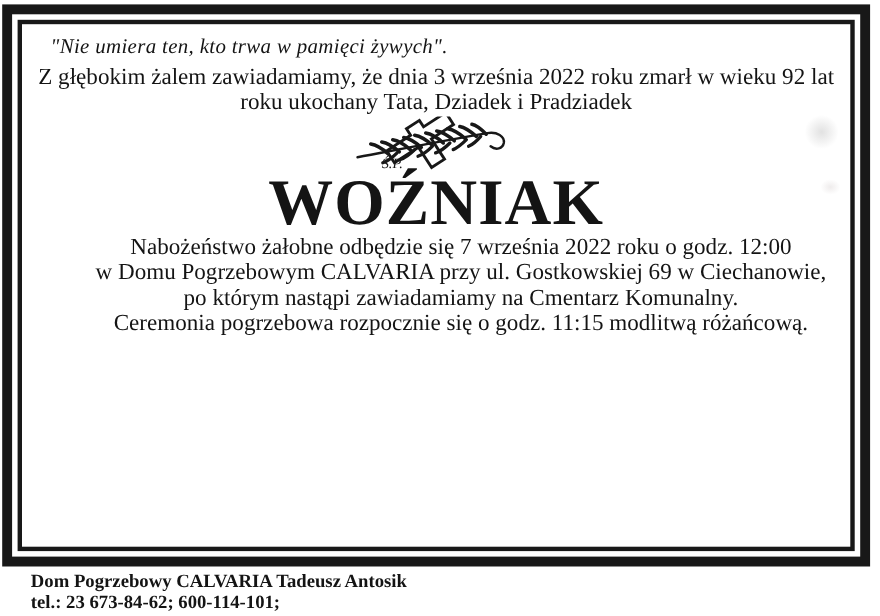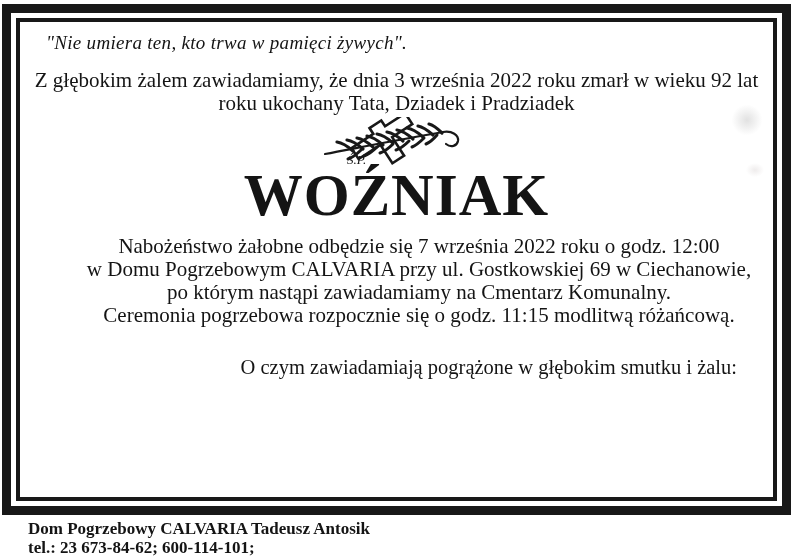--- a/index.html
+++ b/index.html
@@ -43,21 +43,21 @@
     font-style: italic;
     font-size: 19px;
     line-height: 22px;
     letter-spacing: 0.3px;
   }
   .announce {
     text-align: center;
     font-size: 21px;
     line-height: 23px;
   }
-  .announce-first { margin-top: 15px; }
+  .announce-first { margin-top: 4px; }
   
   .symbol-wrap {
     margin-top: 2px;
     text-align: center;
     height: 50px;
     line-height: 0;
   }
   .symbol-wrap svg { display: inline-block; }
   .sp-caption {
     font-style: italic;
@@ -77,21 +77,21 @@
     margin-top: 1px;
     text-align: center;
     font-size: 59px;
     font-weight: bold;
     line-height: 0.92;
     letter-spacing: 1px;
     white-space: nowrap;
   }
   
   .details {
-    margin-top: 13px;
+    margin-top: 2px;
     text-align: center;
     font-size: 21px;
     line-height: 23px;
     padding-left: 45px;
   }
   
   .closing {
     margin-top: 29px;
     text-align: right;
     padding-right: 36px;
@@ -180,21 +180,20 @@
       <div class="name-line2">WOŹNIAK</div>
 
       <div class="details">
         <div>Nabożeństwo żałobne odbędzie się 7 września 2022 roku o godz. 12:00</div>
         <div>w Domu Pogrzebowym CALVARIA przy ul. Gostkowskiej 69 w Ciechanowie,</div>
         <div>po którym nastąpi zawiadamiamy na Cmentarz Komunalny.</div>
         <div>Ceremonia pogrzebowa rozpocznie się o godz. 11:15 modlitwą różańcową.</div>
       </div>
 
       <div class="closing">
-        <div>O czym zawiadamiają pogrążone w głębokim smutku i żalu:</div>
       </div>
 
     </div>
   </div>
 
   <div class="footer">
     <div>Dom Pogrzebowy CALVARIA Tadeusz Antosik</div>
     <div>tel.: 23 673-84-62; 600-114-101;</div>
   </div>
 

